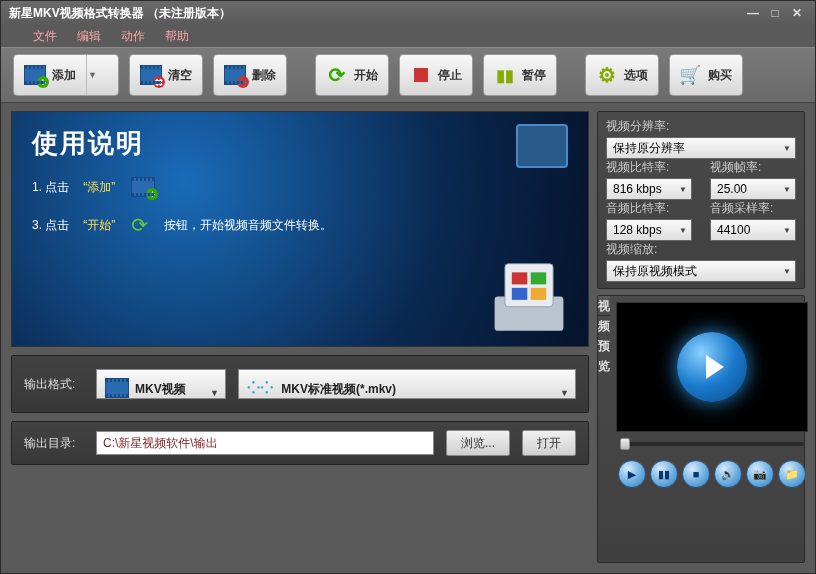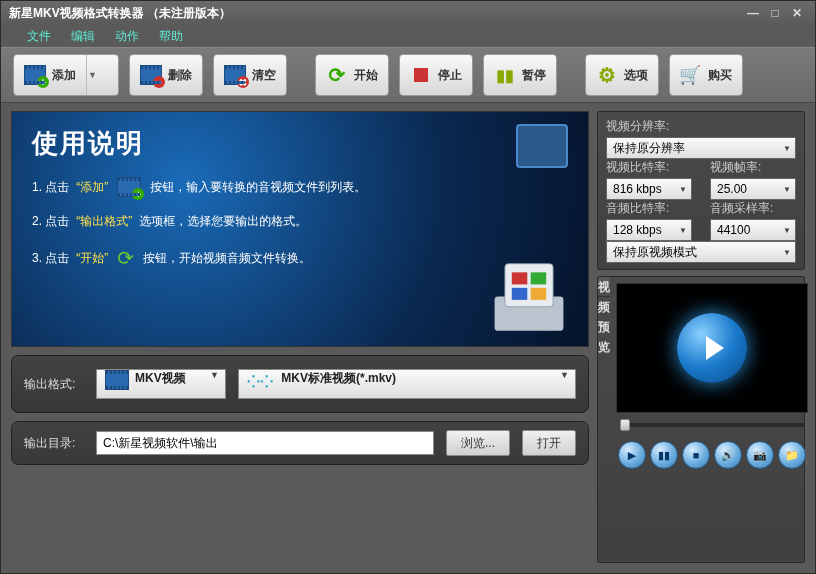--- a/index.html
+++ b/index.html
@@ -1,42 +1,42 @@
 <!DOCTYPE html>
 <html><head>
 <meta charset="utf-8">
 <style>
 *{box-sizing:border-box;margin:0;padding:0;font-family:"Microsoft YaHei",SimSun,sans-serif;font-size:12px}
 body{width:816px;height:574px;background:#5a5a5a;overflow:hidden;position:relative;border:1px solid #2a2a2a}
 .titlebar{height:24px;background:linear-gradient(#6a6a6a,#5a5a5a);color:#fff;display:flex;align-items:center;padding:5px 8px;font-weight:bold}
 .titlebar .spacer{flex:1}
 .titlebar .winbtn{width:20px;height:16px;display:flex;align-items:center;justify-content:center;color:#ddd;cursor:pointer;margin-left:2px}
-.menubar{height:22px;background:#5a5a5a;display:flex;align-items:center;padding:0 16px;color:#5eead4}
+.menubar{height:22px;background:#5a5a5a;display:flex;align-items:center;padding:0 22px;color:#fca5a5}
 .menubar span{padding:2px 10px;cursor:pointer}
 .toolbar{height:56px;background:linear-gradient(#7a7a7a,#6a6a6a);border-top:1px solid #888;border-bottom:1px solid #444;display:flex;align-items:center;padding:0 12px;gap:10px}
 .tbtn{height:42px;background:linear-gradient(#f8f8f8,#d8d8d8);border:1px solid #999;border-radius:4px;display:flex;align-items:center;padding:0 10px;gap:6px;cursor:pointer;color:#333;font-weight:bold}
 .tbtn.split{padding-right:20px}
 .tbtn .dd{width:12px;height:100%;border-left:1px solid #bbb;display:flex;align-items:center;justify-content:center;margin-left:4px;color:#666;font-size:9px}
 .tgap{width:8px}
 .ticon{width:22px;height:22px;display:flex;align-items:center;justify-content:center}
 .body{display:flex;padding:8px 10px 10px 10px;gap:8px;height:calc(100% - 102px)}
 .left{flex:1;display:flex;flex-direction:column;gap:8px}
 .right{width:208px;display:flex;flex-direction:column;gap:6px}
 .preview{height:236px;background:radial-gradient(circle at 30% 30%,#1a6bb8,#0a2850 60%,#05132a);border:1px solid #333;color:#fff;padding:14px 20px;position:relative;overflow:hidden}
 .preview h1{font-size:26px;font-weight:bold;margin-bottom:14px;letter-spacing:2px}
-.preview .step{font-size:15px;margin:16px 0;display:flex;align-items:center;gap:7px}
+.preview .step{font-size:15px;margin:16px 0;display:flex;align-items:center;gap:14px}
 .preview .hl{color:#ffe04a}
 .pvicon{position:absolute;right:20px;top:12px;width:52px;height:44px;background:#2a5a8a;border:2px solid #4a8aca;border-radius:4px}
 .pvdisc{position:absolute;right:16px;bottom:10px;width:86px;height:86px}
-.formrow{height:44px;background:linear-gradient(#424242,#383838);border:1px solid #222;border-radius:7px;display:flex;align-items:center;padding:0 12px;gap:12px;color:#ddd}
+.formrow{height:44px;background:linear-gradient(#424242,#383838);border:1px solid #222;border-radius:2px;display:flex;align-items:center;padding:0 12px;gap:12px;color:#ddd}
 .formrow.tall{height:58px}
 .label{width:60px;color:#ddd}
-.sel{height:30px;background:linear-gradient(#fafafa,#dedede);border:1px solid #888;display:flex;align-items:flex-start;padding:0 8px;color:#222;font-weight:bold;position:relative;cursor:pointer}
+.sel{height:30px;background:linear-gradient(#fafafa,#dedede);border:1px solid #888;display:flex;align-items:flex-end;padding:0 8px;color:#222;font-weight:bold;position:relative;cursor:pointer}
 .sel .dd2{position:absolute;right:6px;color:#444;font-size:9px}
-.textinput{flex:1;height:24px;background:#fff;border:1px solid #888;padding:0 6px;color:#000000}
+.textinput{flex:1;height:24px;background:#fff;border:1px solid #888;padding:0 6px;color:#7f1d1d}
 .smallbtn{height:26px;padding:0 14px;background:linear-gradient(#f0f0f0,#d0d0d0);border:1px solid #888;border-radius:2px;cursor:pointer;color:#333}
 .panel{background:linear-gradient(#4a4a4a,#404040);border:1px solid #2a2a2a;border-radius:2px}
 .panelh{height:20px;text-align:center;color:#ddd;font-weight:bold;background:linear-gradient(#5a5a5a,#4a4a4a);border-bottom:1px solid #333;line-height:20px}
 .panelb{padding:6px 8px;color:#ddd}
 .fld{}
 .fld label{display:block;margin-bottom:2px;color:#ccc}
 .dsel{height:22px;background:linear-gradient(#fafafa,#dedede);border:1px solid #666;display:flex;align-items:center;padding:0 6px;color:#000;position:relative;cursor:pointer;width:100%}
 .dsel .dd2{position:absolute;right:4px;color:#444;font-size:8px}
 .row2{display:flex;gap:18px}
 .row2>div{flex:1}
@@ -77,32 +77,32 @@
         <span class="filmicon">
           <span class="badge" style="background:#3a0">+</span>
         </span>
       </span>
     <span>添加</span>
     <span class="dd">▼</span>
   </div>
   <div class="tbtn">
     <span class="ticon">
         <span class="filmicon">
+          <span class="badge" style="background:#c33">✖</span>
+        </span>
+      </span>
+    <span>清空</span>
+  </div>
+  <div class="tbtn">
+    <span class="ticon">
+        <span class="filmicon">
           <span class="badge" style="background:#c33">−</span>
         </span>
       </span>
     <span>删除</span>
-  </div>
-  <div class="tbtn">
-    <span class="ticon">
-        <span class="filmicon">
-          <span class="badge" style="background:#c33">✖</span>
-        </span>
-      </span>
-    <span>清空</span>
   </div>
   <div class="tgap"></div>
   <div class="tbtn">
     <span class="ticon" style="color:#3a0;font-size:20px">⟳</span>
     <span>开始</span>
   </div>
   <div class="tbtn">
     <span class="ticon">
         <span style="width:14px;height:14px;background:#c33;display:block"></span>
       </span>
@@ -127,26 +127,20 @@
   <div class="left">
     <div class="preview">
       <div class="pvicon"></div>
       <h1>使用说明</h1>
       <div class="step">
         <span>1. 点击</span>
           <span class="hl">“添加”</span>
         <span class="filmicon" style="margin:0 2px">
             <span class="badge" style="background:#3a0">+</span>
           </span>
-        <span>按钮，输入要转换的音视频文件到列表。</span>
-      </div>
-      <div class="step">
-        <span>2. 点击</span>
-          <span class="hl">“输出格式”</span>
-          <span>选项框，选择您要输出的格式。</span>
       </div>
       <div class="step">
         <span>3. 点击</span>
           <span class="hl">“开始”</span>
         <span style="color:#6c3;font-size:20px;margin:0 2px">⟳</span>
         <span>按钮，开始视频音频文件转换。</span>
       </div>
       <svg class="pvdisc" viewBox="0 0 100 100">
         <rect x="10" y="54" width="80" height="40" rx="4" fill="#bac4ce"></rect>
         <rect x="22" y="16" width="56" height="50" rx="4" fill="#e8ecf0" stroke="#8a98a8"></rect>
@@ -215,20 +209,21 @@
           </div>
           <div class="fld">
             <label>音频采样率:</label>
             <div class="dsel">
                 <span>44100</span>
                 <span class="dd2">▼</span>
               </div>
           </div>
         </div>
         <div class="fld">
+          <label>视频缩放:</label>
           <div class="dsel">
               <span>保持原视频模式</span>
               <span class="dd2">▼</span>
             </div>
         </div>
       </div>
     </div>
 
     <div class="panel" style="flex:1;display:flex;flex-direction:row">
       <div class="panelh">视频预览</div>

